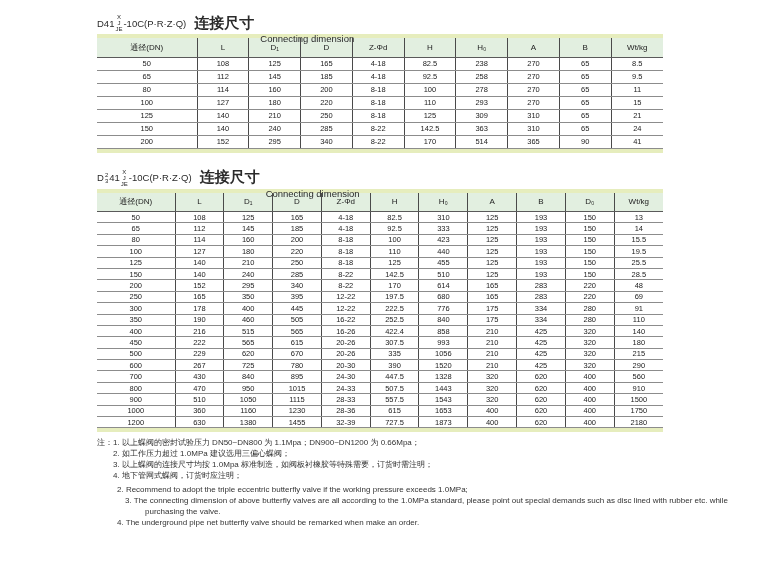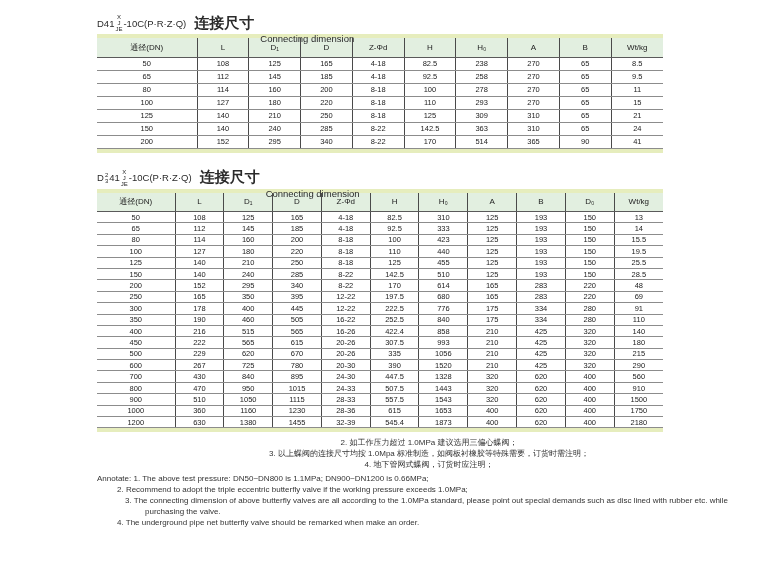--- a/index.html
+++ b/index.html
@@ -35,21 +35,21 @@
   .t1 th:first-child { width:100px; }
   .t1 td { height:13px; }
   .t2 th:first-child { width:78px; }
   .t2 td { height:11.4px; }
 
   .gap1 { height:14px; }
 
   
   .notes { margin-top:5px; font-size:8px; line-height:11px; color:#333; width:648px; }
   .notes .line { white-space:nowrap; }
-  .notes .indent { margin-left:16px;text-align:center; }
+  .notes .indent { margin-left:16px; }
   .notes-en { margin-top:3px; font-size:8px; line-height:11px; color:#333; width:648px; }
   .notes-en .indent { margin-left:20px; }
   .notes-en .wrapitem { white-space:normal; padding-left:28px; text-indent:-20px; }
 </style>
 </head>
 <body>
 
 <div class="page">
   <div class="content">
 
@@ -447,39 +447,39 @@
               <td>620</td>
               <td>400</td>
               <td>1750</td>
             </tr>
             <tr>
               <td>1200</td>
               <td>630</td>
               <td>1380</td>
               <td>1455</td>
               <td>32-39</td>
-              <td>545.4</td>
+              <td>727.5</td>
               <td>1873</td>
               <td>400</td>
               <td>620</td>
               <td>400</td>
               <td>2180</td>
             </tr>
           </tbody>
         </table>
       <div class="band"></div>
     </div>
 
     <div class="notes">
+      <div class="line"><span>注：</span><span>1. 以上蝶阀的密封试验压力 DN50~DN800 为 1.1Mpa；DN900~DN1200 为 0.66Mpa；</span></div>
       <div class="line indent">2. 如工作压力超过 1.0MPa 建议选用三偏心蝶阀；</div>
       <div class="line indent">3. 以上蝶阀的连接尺寸均按 1.0Mpa 标准制造，如阀板衬橡胶等特殊需要，订货时需注明；</div>
       <div class="line indent">4. 地下管网式蝶阀，订货时应注明；</div>
     </div>
 
     <div class="notes-en">
-      <div class="line"><span>Annotate:</span> <span>1. The above test pressure: DN50~DN800 is 1.1MPa; DN900~DN1200 is 0.66MPa;</span></div>
       <div class="indent">2. Recommend to adopt the triple eccentric butterfly valve if the working pressure exceeds 1.0MPa;</div>
       <div class="indent wrapitem">3. The connecting dimension of above butterfly valves are all according to the 1.0MPa standard, please point out special demands such as disc lined with rubber etc. while purchasing the valve.</div>
       <div class="indent">4. The underground pipe net butterfly valve should be remarked when make an order.</div>
     </div>
 
   </div>
 </div>
 
 </body></html>

